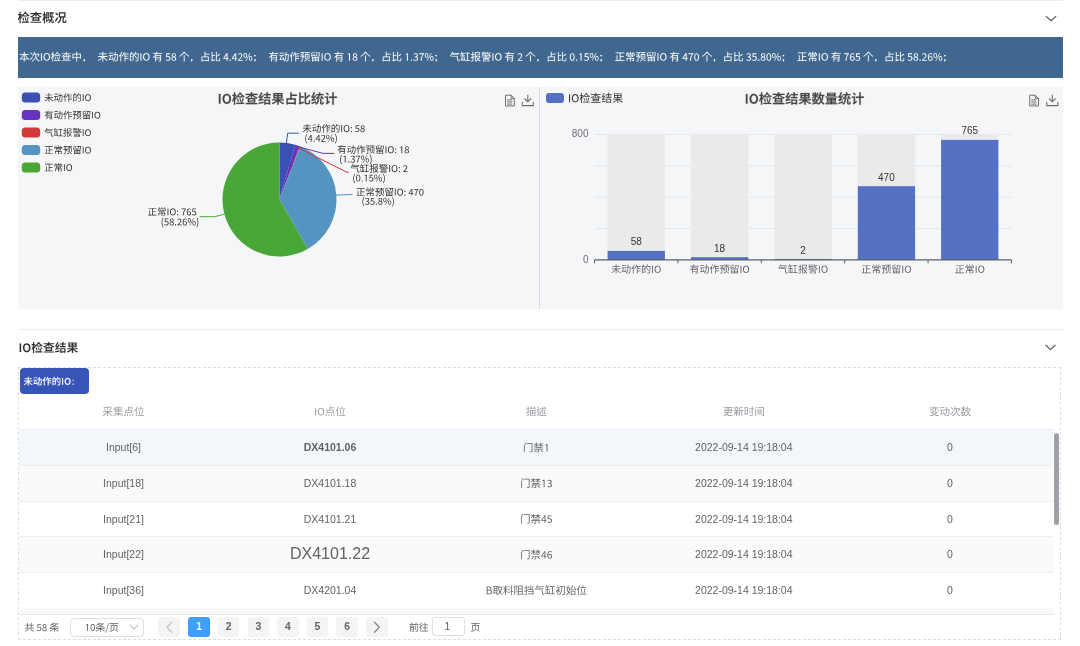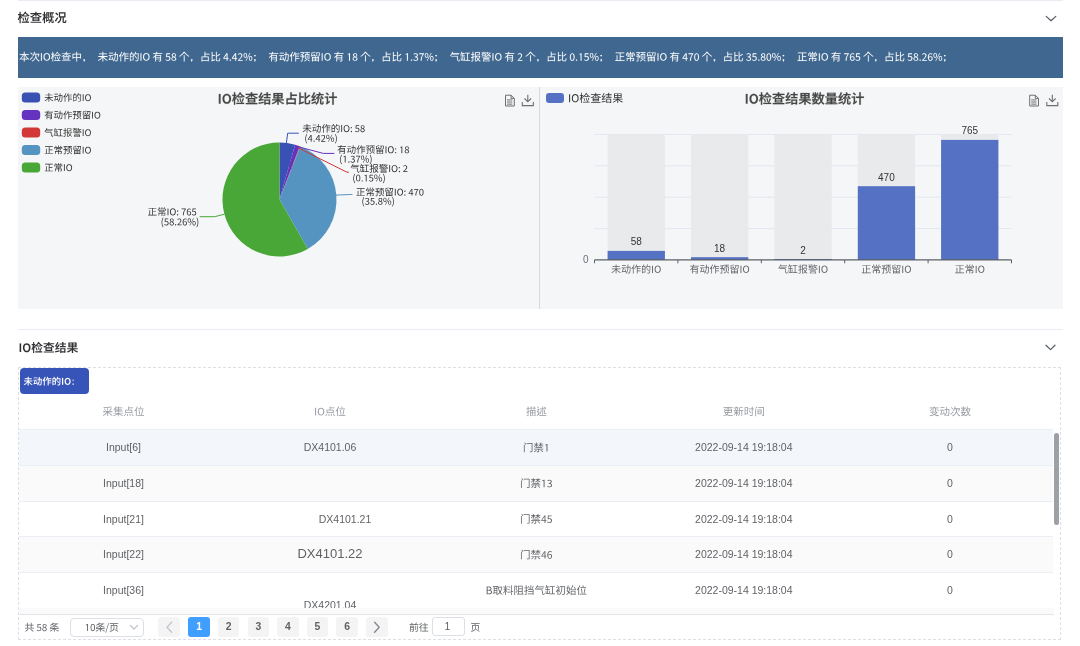--- a/index.html
+++ b/index.html
@@ -10,51 +10,53 @@
 <body>
 <div id="page">
 <div style="position:absolute;left:18px;top:0px;width:1044.5px;height:1px;background:#e9ecf2;"></div>
     <div style="position:absolute;left:18px;top:37px;width:1044.5px;height:40.5px;background:#3f678f;"></div>
     <div style="position:absolute;left:18px;top:87px;width:520.5px;height:222px;background:#f5f6f7;"></div>
     <div style="position:absolute;left:539.5px;top:87px;width:523px;height:222px;background:#f5f6f7;"></div>
     <div style="position:absolute;left:538.5px;top:87px;width:1.2px;height:222px;background:#d7d9dc;"></div>
     <div style="position:absolute;left:288.5px;width:300px;text-align:right;top:251.0px;height:18px;line-height:18px;font-size:10px;color:#6e7079;font-weight:400;white-space:nowrap;letter-spacing:0px;">0</div>
     <div style="position:absolute;left:288.5px;width:300px;text-align:left;top:188.2px;height:18px;line-height:18px;font-size:10px;color:#6e7079;font-weight:400;white-space:nowrap;letter-spacing:0px;">400</div>
     <div style="position:absolute;left:288.5px;width:300px;text-align:left;top:156.8px;height:18px;line-height:18px;font-size:10px;color:#6e7079;font-weight:400;white-space:nowrap;letter-spacing:0px;">600</div>
+    <div style="position:absolute;left:288.5px;width:300px;text-align:right;top:125.4px;height:18px;line-height:18px;font-size:10px;color:#6e7079;font-weight:400;white-space:nowrap;letter-spacing:0px;">800</div>
     <div style="position:absolute;left:18px;top:329px;width:1044.5px;height:1px;background:#e9ecf2;"></div>
     <div style="position:absolute;left:18px;top:366.5px;width:1042.5px;height:273.5px;border:1px dashed #dcdfe6;"></div>
     <div style="position:absolute;left:19.5px;top:368px;width:69.5px;height:26px;background:#3755b8;border-radius:4px;"></div>
     <div style="position:absolute;left:19px;top:428.8px;width:1034px;height:1px;background:#ebeef5;"></div>
     <div style="position:absolute;left:19px;top:430.2px;width:1034px;height:34.78px;background:#f3f6fb;"></div>
     <div style="position:absolute;left:19px;top:464.98px;width:1034px;height:0.9px;background:#ebeef5;"></div>
     <div style="position:absolute;left:-26.5px;width:300px;text-align:center;top:438.3px;height:18.5px;line-height:18.5px;font-size:10.5px;color:#606266;font-weight:400;white-space:nowrap;letter-spacing:0px;">Input[6]</div>
-    <div style="position:absolute;left:180px;width:300px;text-align:center;top:438.3px;height:18.5px;line-height:18.5px;font-size:10.5px;color:#606266;font-weight:400;white-space:nowrap;letter-spacing:0px;">DX4101.06</div>
+    <div style="position:absolute;left:180px;width:300px;text-align:center;top:438.3px;height:18.5px;line-height:18.5px;font-size:10.5px;color:#606266;font-weight:700;white-space:nowrap;letter-spacing:0px;">DX4101.06</div>
     <div style="position:absolute;left:593.8px;width:300px;text-align:center;top:438.3px;height:18.5px;line-height:18.5px;font-size:10.5px;color:#606266;font-weight:400;white-space:nowrap;letter-spacing:0px;">2022-09-14 19:18:04</div>
     <div style="position:absolute;left:800px;width:300px;text-align:center;top:438.3px;height:18.5px;line-height:18.5px;font-size:10.5px;color:#606266;font-weight:400;white-space:nowrap;letter-spacing:0px;">0</div>
     <div style="position:absolute;left:19px;top:465.88px;width:1034px;height:34.78px;background:#fafafa;"></div>
     <div style="position:absolute;left:19px;top:500.66px;width:1034px;height:0.9px;background:#ebeef5;"></div>
     <div style="position:absolute;left:-26.5px;width:300px;text-align:center;top:474.0px;height:18.5px;line-height:18.5px;font-size:10.5px;color:#606266;font-weight:400;white-space:nowrap;letter-spacing:0px;">Input[18]</div>
+    <div style="position:absolute;left:180px;width:300px;text-align:center;top:474.0px;height:18.5px;line-height:18.5px;font-size:10.5px;color:#606266;font-weight:400;white-space:nowrap;letter-spacing:0px;">DX4101.18</div>
     <div style="position:absolute;left:593.8px;width:300px;text-align:center;top:474.0px;height:18.5px;line-height:18.5px;font-size:10.5px;color:#606266;font-weight:400;white-space:nowrap;letter-spacing:0px;">2022-09-14 19:18:04</div>
     <div style="position:absolute;left:800px;width:300px;text-align:center;top:474.0px;height:18.5px;line-height:18.5px;font-size:10.5px;color:#606266;font-weight:400;white-space:nowrap;letter-spacing:0px;">0</div>
     <div style="position:absolute;left:19px;top:501.56px;width:1034px;height:34.78px;background:#ffffff;"></div>
     <div style="position:absolute;left:19px;top:536.34px;width:1034px;height:0.9px;background:#ebeef5;"></div>
     <div style="position:absolute;left:-26.5px;width:300px;text-align:center;top:509.6px;height:18.5px;line-height:18.5px;font-size:10.5px;color:#606266;font-weight:400;white-space:nowrap;letter-spacing:0px;">Input[21]</div>
-    <div style="position:absolute;left:195px;width:300px;text-align:center;top:509.6px;height:18.5px;line-height:18.5px;font-size:10.5px;color:#606266;font-weight:400;white-space:nowrap;letter-spacing:0px;">DX4101.21</div>
+    <div style="position:absolute;left:180px;width:300px;text-align:center;top:509.6px;height:18.5px;line-height:18.5px;font-size:10.5px;color:#606266;font-weight:400;white-space:nowrap;letter-spacing:0px;">DX4101.21</div>
     <div style="position:absolute;left:593.8px;width:300px;text-align:center;top:509.6px;height:18.5px;line-height:18.5px;font-size:10.5px;color:#606266;font-weight:400;white-space:nowrap;letter-spacing:0px;">2022-09-14 19:18:04</div>
     <div style="position:absolute;left:800px;width:300px;text-align:center;top:509.6px;height:18.5px;line-height:18.5px;font-size:10.5px;color:#606266;font-weight:400;white-space:nowrap;letter-spacing:0px;">0</div>
     <div style="position:absolute;left:19px;top:537.24px;width:1034px;height:34.78px;background:#fafafa;"></div>
     <div style="position:absolute;left:19px;top:572.02px;width:1034px;height:0.9px;background:#ebeef5;"></div>
     <div style="position:absolute;left:-26.5px;width:300px;text-align:center;top:545.3px;height:18.5px;line-height:18.5px;font-size:10.5px;color:#606266;font-weight:400;white-space:nowrap;letter-spacing:0px;">Input[22]</div>
-    <div style="position:absolute;left:180px;width:300px;text-align:center;top:545.3px;height:18.5px;line-height:18.5px;font-size:13px;color:#606266;font-weight:400;white-space:nowrap;letter-spacing:0px;">DX4101.22</div>
+    <div style="position:absolute;left:180px;width:300px;text-align:center;top:545.3px;height:18.5px;line-height:18.5px;font-size:16px;color:#606266;font-weight:400;white-space:nowrap;letter-spacing:0px;">DX4101.22</div>
     <div style="position:absolute;left:593.8px;width:300px;text-align:center;top:545.3px;height:18.5px;line-height:18.5px;font-size:10.5px;color:#606266;font-weight:400;white-space:nowrap;letter-spacing:0px;">2022-09-14 19:18:04</div>
     <div style="position:absolute;left:800px;width:300px;text-align:center;top:545.3px;height:18.5px;line-height:18.5px;font-size:10.5px;color:#606266;font-weight:400;white-space:nowrap;letter-spacing:0px;">0</div>
     <div style="position:absolute;left:19px;top:572.92px;width:1034px;height:34.78px;background:#ffffff;"></div>
     <div style="position:absolute;left:19px;top:607.6999999999999px;width:1034px;height:0.9px;background:#ebeef5;"></div>
     <div style="position:absolute;left:-26.5px;width:300px;text-align:center;top:581.0px;height:18.5px;line-height:18.5px;font-size:10.5px;color:#606266;font-weight:400;white-space:nowrap;letter-spacing:0px;">Input[36]</div>
-    <div style="position:absolute;left:180px;width:300px;text-align:center;top:581.0px;height:18.5px;line-height:18.5px;font-size:10.5px;color:#606266;font-weight:400;white-space:nowrap;letter-spacing:0px;margin-top:15px;">DX4201.04</div>
+    <div style="position:absolute;left:180px;width:300px;text-align:center;top:581.0px;height:18.5px;line-height:18.5px;font-size:10.5px;color:#606266;font-weight:400;white-space:nowrap;letter-spacing:0px;">DX4201.04</div>
     <div style="position:absolute;left:593.8px;width:300px;text-align:center;top:581.0px;height:18.5px;line-height:18.5px;font-size:10.5px;color:#606266;font-weight:400;white-space:nowrap;letter-spacing:0px;">2022-09-14 19:18:04</div>
     <div style="position:absolute;left:800px;width:300px;text-align:center;top:581.0px;height:18.5px;line-height:18.5px;font-size:10.5px;color:#606266;font-weight:400;white-space:nowrap;letter-spacing:0px;">0</div>
     <div style="position:absolute;left:19px;top:608.4px;width:1035px;height:6px;background:#fafafa;"></div>
     <div style="position:absolute;left:19px;top:614.4px;width:1035px;height:1px;background:#e2e5ea;"></div>
     <div style="position:absolute;left:1054px;top:432.6px;width:5.4px;height:92.5px;background:#9da0a5;border-radius:2.7px;"></div>
     <div style="position:absolute;left:70px;top:617.5px;width:74.3px;height:19.4px;border:1px solid #dcdfe6;border-radius:4px;background:#fff;"></div>
     <div style="position:absolute;left:158.4px;top:617px;width:21.6px;height:20.4px;background:#f4f4f5;border-radius:3px;"></div>
     <div style="position:absolute;left:188.3px;top:617px;width:21.6px;height:20.4px;background:#409eff;border-radius:3px;"></div>
     <div style="position:absolute;left:49.10000000000002px;width:300px;text-align:center;top:618.0px;height:18.4px;line-height:18.4px;font-size:10.4px;color:#ffffff;font-weight:700;white-space:nowrap;letter-spacing:0px;">1</div>
     <div style="position:absolute;left:217.9px;top:617px;width:21.6px;height:20.4px;background:#f4f4f5;border-radius:3px;"></div>

